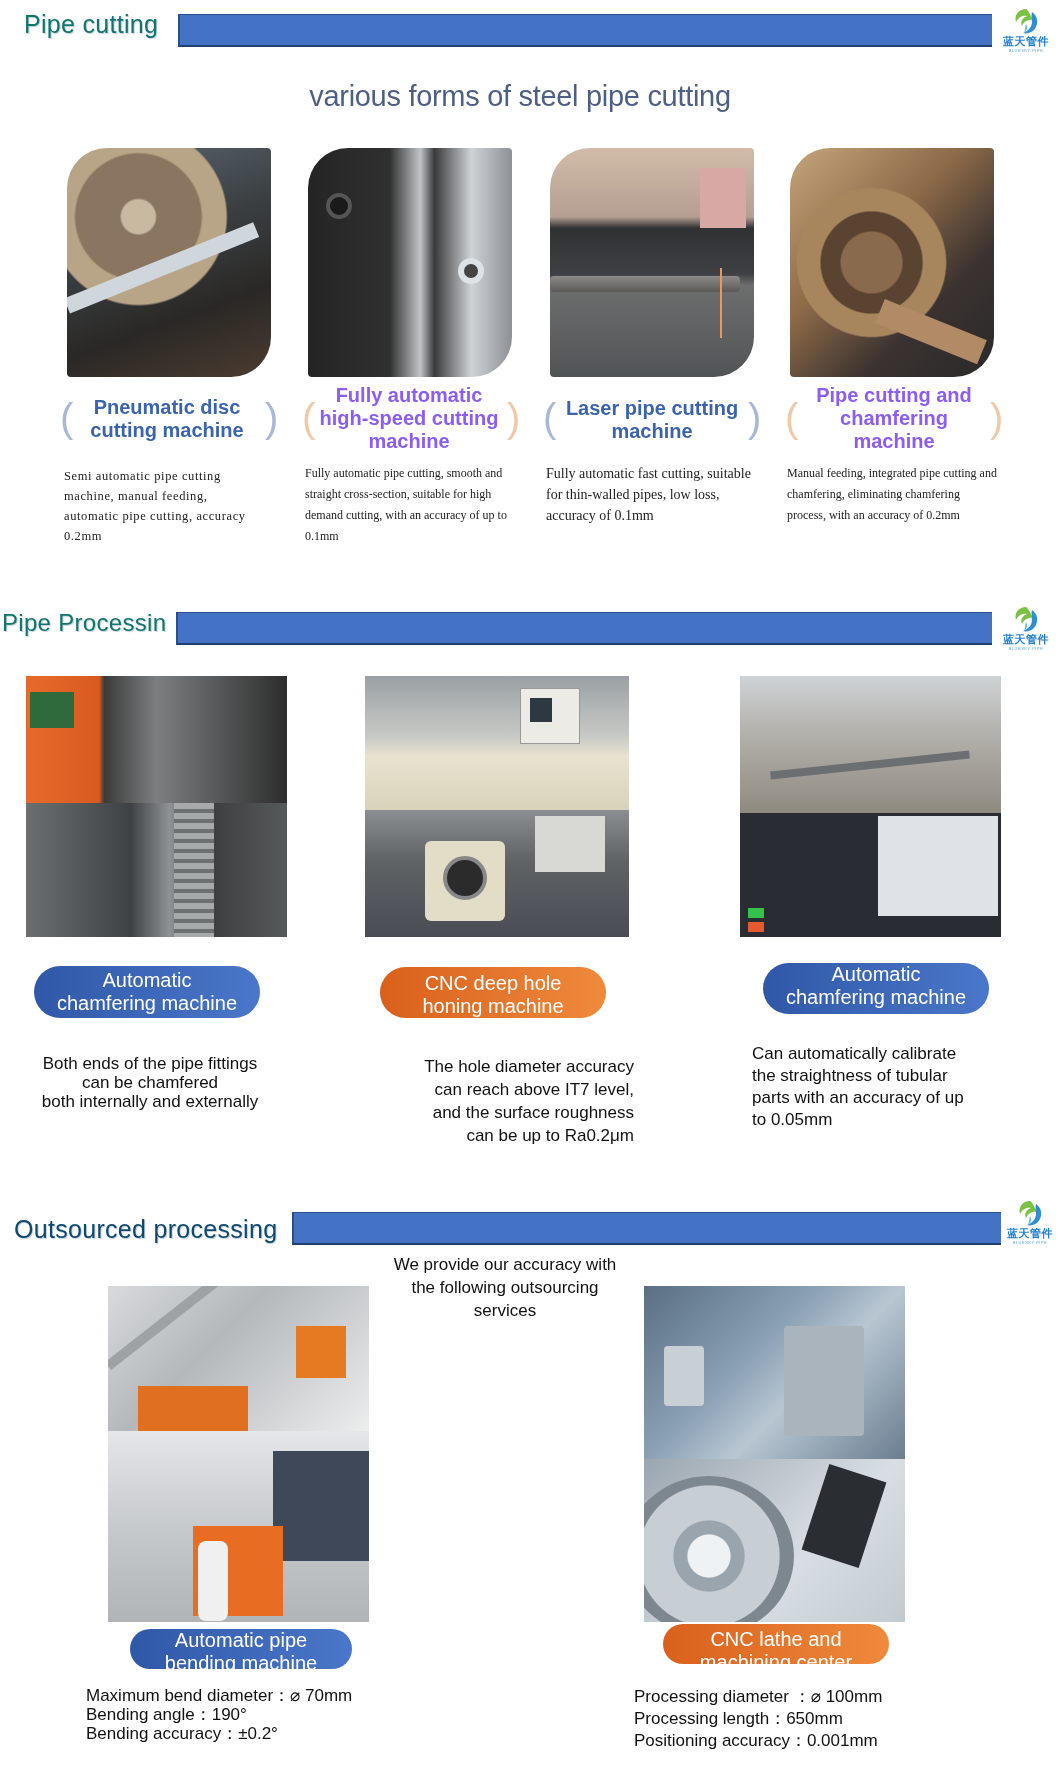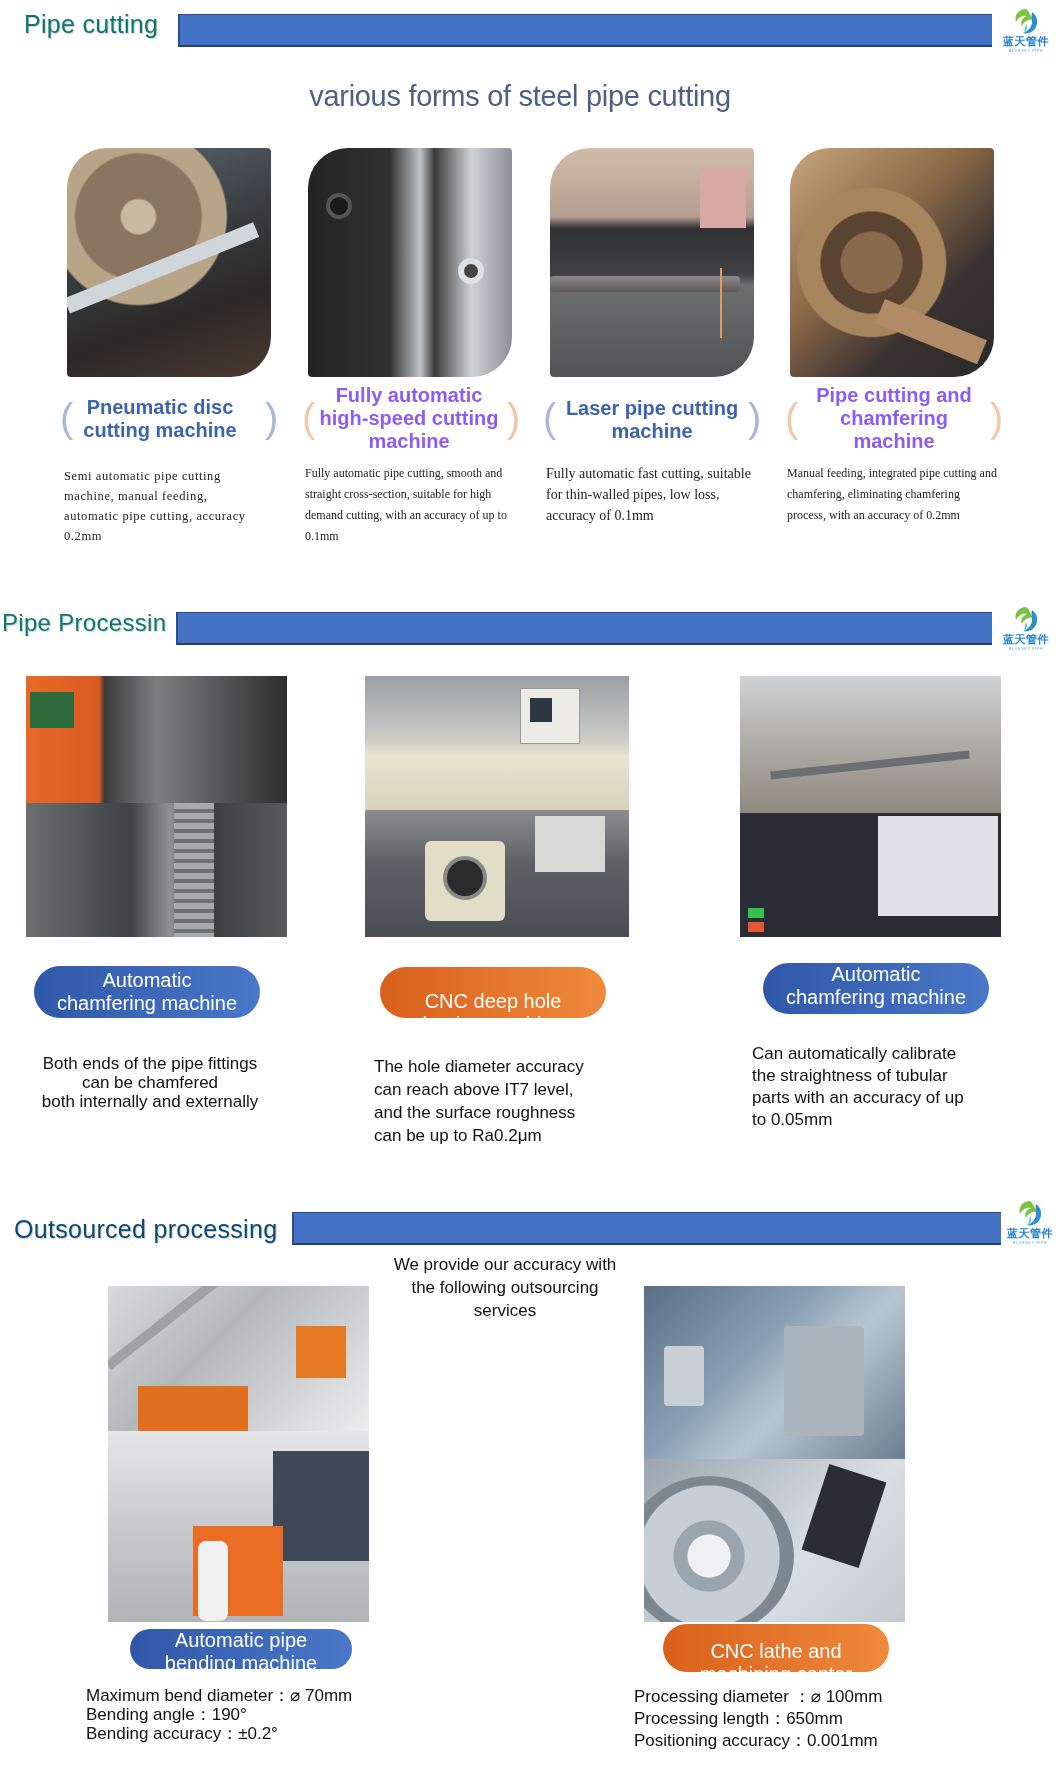--- a/index.html
+++ b/index.html
@@ -102,21 +102,21 @@
   </div>
 
   <div class="photo rounded" style="left:790px; top:148px; width:204px; height:229px; background:
     radial-gradient(circle at 40% 50%, #8a6a4d 0 18%, #5a4330 19% 30%, #a7865e 31% 44%, rgba(0,0,0,0) 45%),
     linear-gradient(135deg, #c6a47b 0%, #8d6a48 40%, #3a3230 70%, #2a2a2a 100%);">
     <div class="abs" style="left:90px; top:150px; width:110px; height:26px; background:#b08b66; transform:rotate(22deg); transform-origin:left;"></div>
   </div>
 
   <div>
     <span class="paren blue" style="left:60px; top:398px;">(</span>
-    <div class="cap blue" style="left:60px; top:396px; width:200px;">
+    <div class="cap blue" style="left:67px; top:396px; width:200px;">
       <div>Pneumatic disc</div>
       <div>cutting machine</div>
     </div>
     <span class="paren blue" style="left:265px; top:398px;">)</span>
     <div class="desc-serif" style="left:64px; top:466px; letter-spacing:0.6px;">Semi automatic pipe cutting machine, manual feeding, automatic pipe cutting, accuracy 0.2mm</div>
   </div>
 
   <div>
     <span class="paren orange" style="left:302px; top:398px;">(</span>
     <div class="cap orange" style="left:306px; top:384px; width:206px;">
@@ -184,35 +184,35 @@
     <div class="abs" style="left:0; top:137px; width:261px; height:124px; background:#2a2c33;"></div>
     <div class="abs" style="left:138px; top:140px; width:120px; height:100px; background:#dfe3e8;"></div>
     <div class="abs" style="left:8px; top:232px; width:16px; height:10px; background:#34c24a;"></div>
     <div class="abs" style="left:8px; top:246px; width:16px; height:10px; background:#e4592e;"></div>
   </div>
 
   <div class="pill blue" style="left:34px; top:966px; width:226px; height:52px; padding-top:3px;">
     <div>Automatic</div>
     <div>chamfering machine</div>
   </div>
-  <div class="pill orange" style="left:380px; top:967px; width:226px; height:51px; padding-top:23px;">
+  <div class="pill orange" style="left:380px; top:967px; width:226px; height:51px; padding-top:5px;">
     <div>CNC deep hole</div>
     <div>honing machine</div>
   </div>
   <div class="pill blue" style="left:763px; top:963px; width:226px; height:51px; padding-top:0px;">
     <div>Automatic</div>
     <div>chamfering machine</div>
   </div>
 
   <div class="desc-sans" style="left:10px; top:1054px; width:280px; text-align:center; line-height:19px;">
     <div>Both ends of the pipe fittings</div>
     <div>can be chamfered</div>
     <div>both internally and externally</div>
   </div>
-  <div class="desc-sans" style="left:374px; top:1055px; width:260px; line-height:23px;">
+  <div class="desc-sans" style="left:374px; top:1055px; width:260px; line-height:23px;text-align:right;">
     <div>The hole diameter accuracy</div>
     <div>can reach above IT7 level,</div>
     <div>and the surface roughness</div>
     <div>can be up to Ra0.2μm</div>
   </div>
   <div class="desc-sans" style="left:752px; top:1043px; width:260px; line-height:22px;">
     <div>Can automatically calibrate</div>
     <div>the straightness of tubular</div>
     <div>parts  with an accuracy of up</div>
     <div>to 0.05mm</div>
@@ -255,21 +255,21 @@
     <div class="abs" style="left:20px; top:60px; width:40px; height:60px; background:#c8d0d6; border-radius:4px;"></div>
     <div class="abs" style="left:0; top:173px; width:261px; height:163px; background:linear-gradient(135deg, #9aa6b0 0%, #d8dee3 60%, #c2cad0 100%);"></div>
     <div class="abs" style="left:-20px; top:190px; width:170px; height:160px; border-radius:50%; background:radial-gradient(circle, #eef2f4 0 18%, #9aa4ac 19% 30%, #c8cfd4 31% 60%, #7d8790 61% 100%);"></div>
     <div class="abs" style="left:170px; top:185px; width:60px; height:90px; background:#2a2d31; transform:rotate(18deg);"></div>
   </div>
 
   <div class="pill blue" style="left:130px; top:1629px; width:222px; height:40px; padding-top:0px;">
     <div>Automatic pipe</div>
     <div>bending machine</div>
   </div>
-  <div class="pill orange" style="left:663px; top:1624px; width:226px; height:48px; padding-top:16px;">
+  <div class="pill orange" style="left:663px; top:1624px; width:226px; height:40px; padding-top:4px;">
     <div>CNC lathe and</div>
     <div>machining center</div>
   </div>
 
   <div class="spec" style="left:86px; top:1686px;">
     <span class="spec-row">Maximum bend diameter：⌀ 70mm</span>
     <span class="spec-row">Bending angle：190°</span>
     <span class="spec-row">Bending accuracy：±0.2°</span>
   </div>
   <div class="spec" style="left:634px; top:1686px; line-height:22px;">

